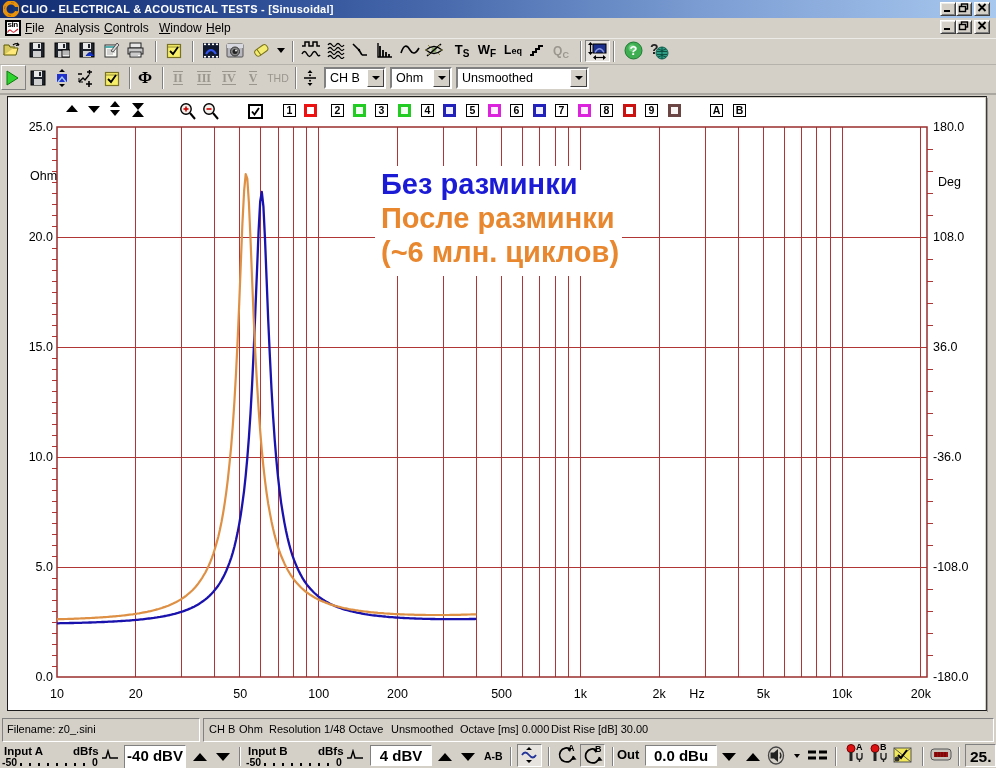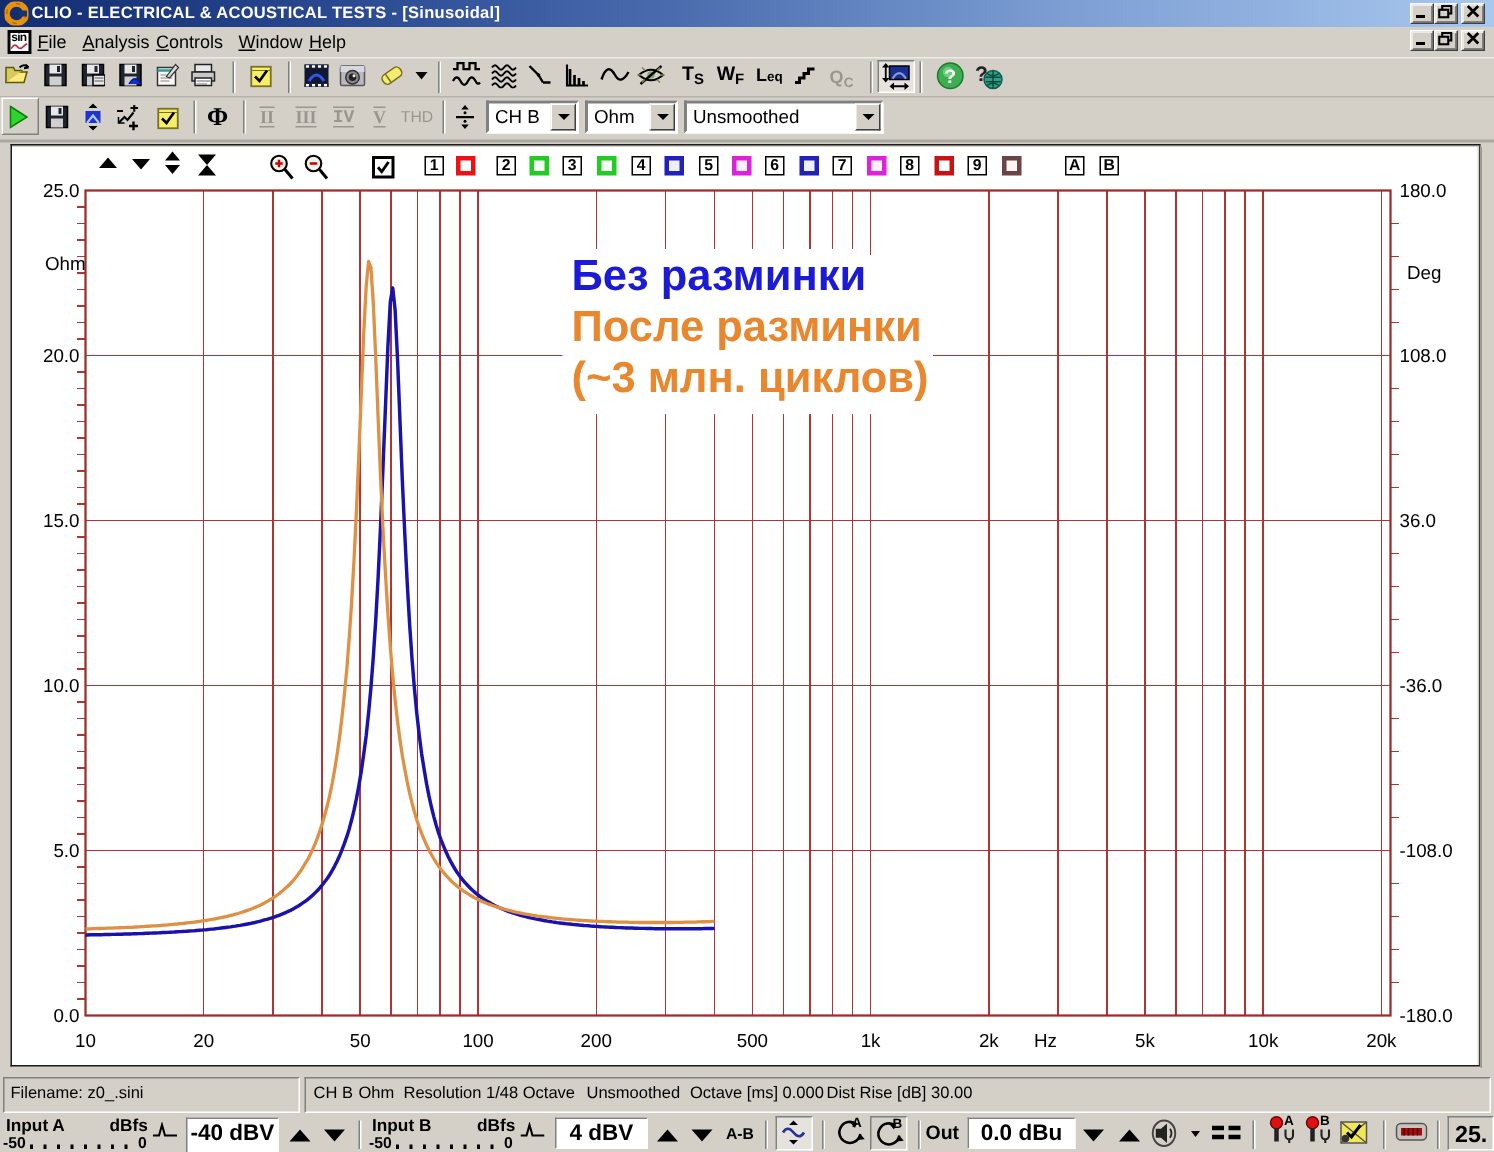--- a/index.html
+++ b/index.html
@@ -430,21 +430,21 @@
 <div class="ico" style="left:135px;top:68px;width:20px;height:20px;display:flex;align-items:center;justify-content:center">
     <div style="font-size:17px;font-weight:bold;font-family:'Liberation Serif',serif">Φ</div>
   </div>
 <div class="ico" style="left:168px;top:68px;width:20px;height:20px;display:flex;align-items:center;justify-content:center">
     <div style="font-size:12px;font-weight:bold;color:#9a968e;border-top:1px solid #9a968e;border-bottom:1px solid #9a968e;line-height:12px;font-family:'Liberation Serif',serif">II</div>
   </div>
 <div class="ico" style="left:194px;top:68px;width:20px;height:20px;display:flex;align-items:center;justify-content:center">
     <div style="font-size:12px;font-weight:bold;color:#9a968e;border-top:1px solid #9a968e;border-bottom:1px solid #9a968e;line-height:12px;font-family:'Liberation Serif',serif">III</div>
   </div>
 <div class="ico" style="left:219px;top:68px;width:20px;height:20px;display:flex;align-items:center;justify-content:center">
-    <div style="font-size:12px;font-weight:bold;color:#9a968e;border-top:1px solid #9a968e;border-bottom:1px solid #9a968e;line-height:12px;font-family:Liberation Mono, monospace">IV</div>
+    <div style="font-size:12px;font-weight:bold;color:#9a968e;border-top:1px solid #9a968e;border-bottom:1px solid #9a968e;line-height:12px;font-family:Liberation Serif, serif">IV</div>
   </div>
 <div class="ico" style="left:243px;top:68px;width:20px;height:20px;display:flex;align-items:center;justify-content:center">
     <div style="font-size:12px;font-weight:bold;color:#9a968e;border-top:1px solid #9a968e;border-bottom:1px solid #9a968e;line-height:12px;font-family:'Liberation Serif',serif">V</div>
   </div>
 <div class="ico" style="left:265px;top:68px;width:26px;height:20px;display:flex;align-items:center;justify-content:center">
     <div style="font-size:10.5px;font-weight:normal;color:#9a968e">THD</div>
   </div>
 <div class="ico" style="left:300px;top:68px;width:20px;height:20px;display:flex;align-items:center;justify-content:center">
     <svg width="16" height="18">
       <path d="M2 9 h12" stroke="#000" stroke-width="1.5"></path>
@@ -516,21 +516,21 @@
 <div class="abs" style="left:35px;top:4px">Ohm</div>
 <div class="abs" style="left:65px;top:4px">Resolution 1/48 Octave</div>
 <div class="abs" style="left:187px;top:4px">Unsmoothed</div>
 <div class="abs" style="left:256px;top:4px">Octave [ms] 0.000</div>
 <div class="abs" style="left:347px;top:4px">Dist Rise [dB] 30.00</div>
 </div>
 
 <div class="abs" style="left:375px;top:170px;width:245px;height:106px;background:#fff"></div>
 <div class="abs" style="left:378px;top:166px;background:#fff;color:#1b1bd6;font-weight:bold;font-size:29px;line-height:36px;padding:0 3px">Без разминки</div>
 <div class="abs" style="left:378px;top:200px;background:#fff;color:#e8872e;font-weight:bold;font-size:29px;line-height:36px;padding:0 3px">После разминки</div>
-<div class="abs" style="left:378px;top:234px;background:#fff;color:#e8872e;font-weight:bold;font-size:29px;line-height:36px;padding:0 3px">(~3 млн. циклов)</div>
+<div class="abs" style="left:378px;top:234px;background:#fff;color:#e8872e;font-weight:bold;font-size:29px;line-height:36px;padding:0 3px">(~6 млн. циклов)</div>
 <div class="blb" style="left:4px;top:745px;font-size:11.5px">Input A</div>
 <div class="blb" style="left:73px;top:745px;font-size:11.5px">dBfs</div>
 <div class="blb" style="left:2px;top:756px;font-size:10.5px">-50</div>
 <div class="abs" style="left:20px;top:763px;width:1.5px;height:3px;background:#000"></div>
 <div class="abs" style="left:29px;top:763px;width:1.5px;height:3px;background:#000"></div>
 <div class="abs" style="left:38px;top:763px;width:1.5px;height:3px;background:#000"></div>
 <div class="abs" style="left:47px;top:763px;width:1.5px;height:3px;background:#000"></div>
 <div class="abs" style="left:56px;top:763px;width:1.5px;height:3px;background:#000"></div>
 <div class="abs" style="left:65px;top:763px;width:1.5px;height:3px;background:#000"></div>
 <div class="abs" style="left:74px;top:763px;width:1.5px;height:3px;background:#000"></div>

